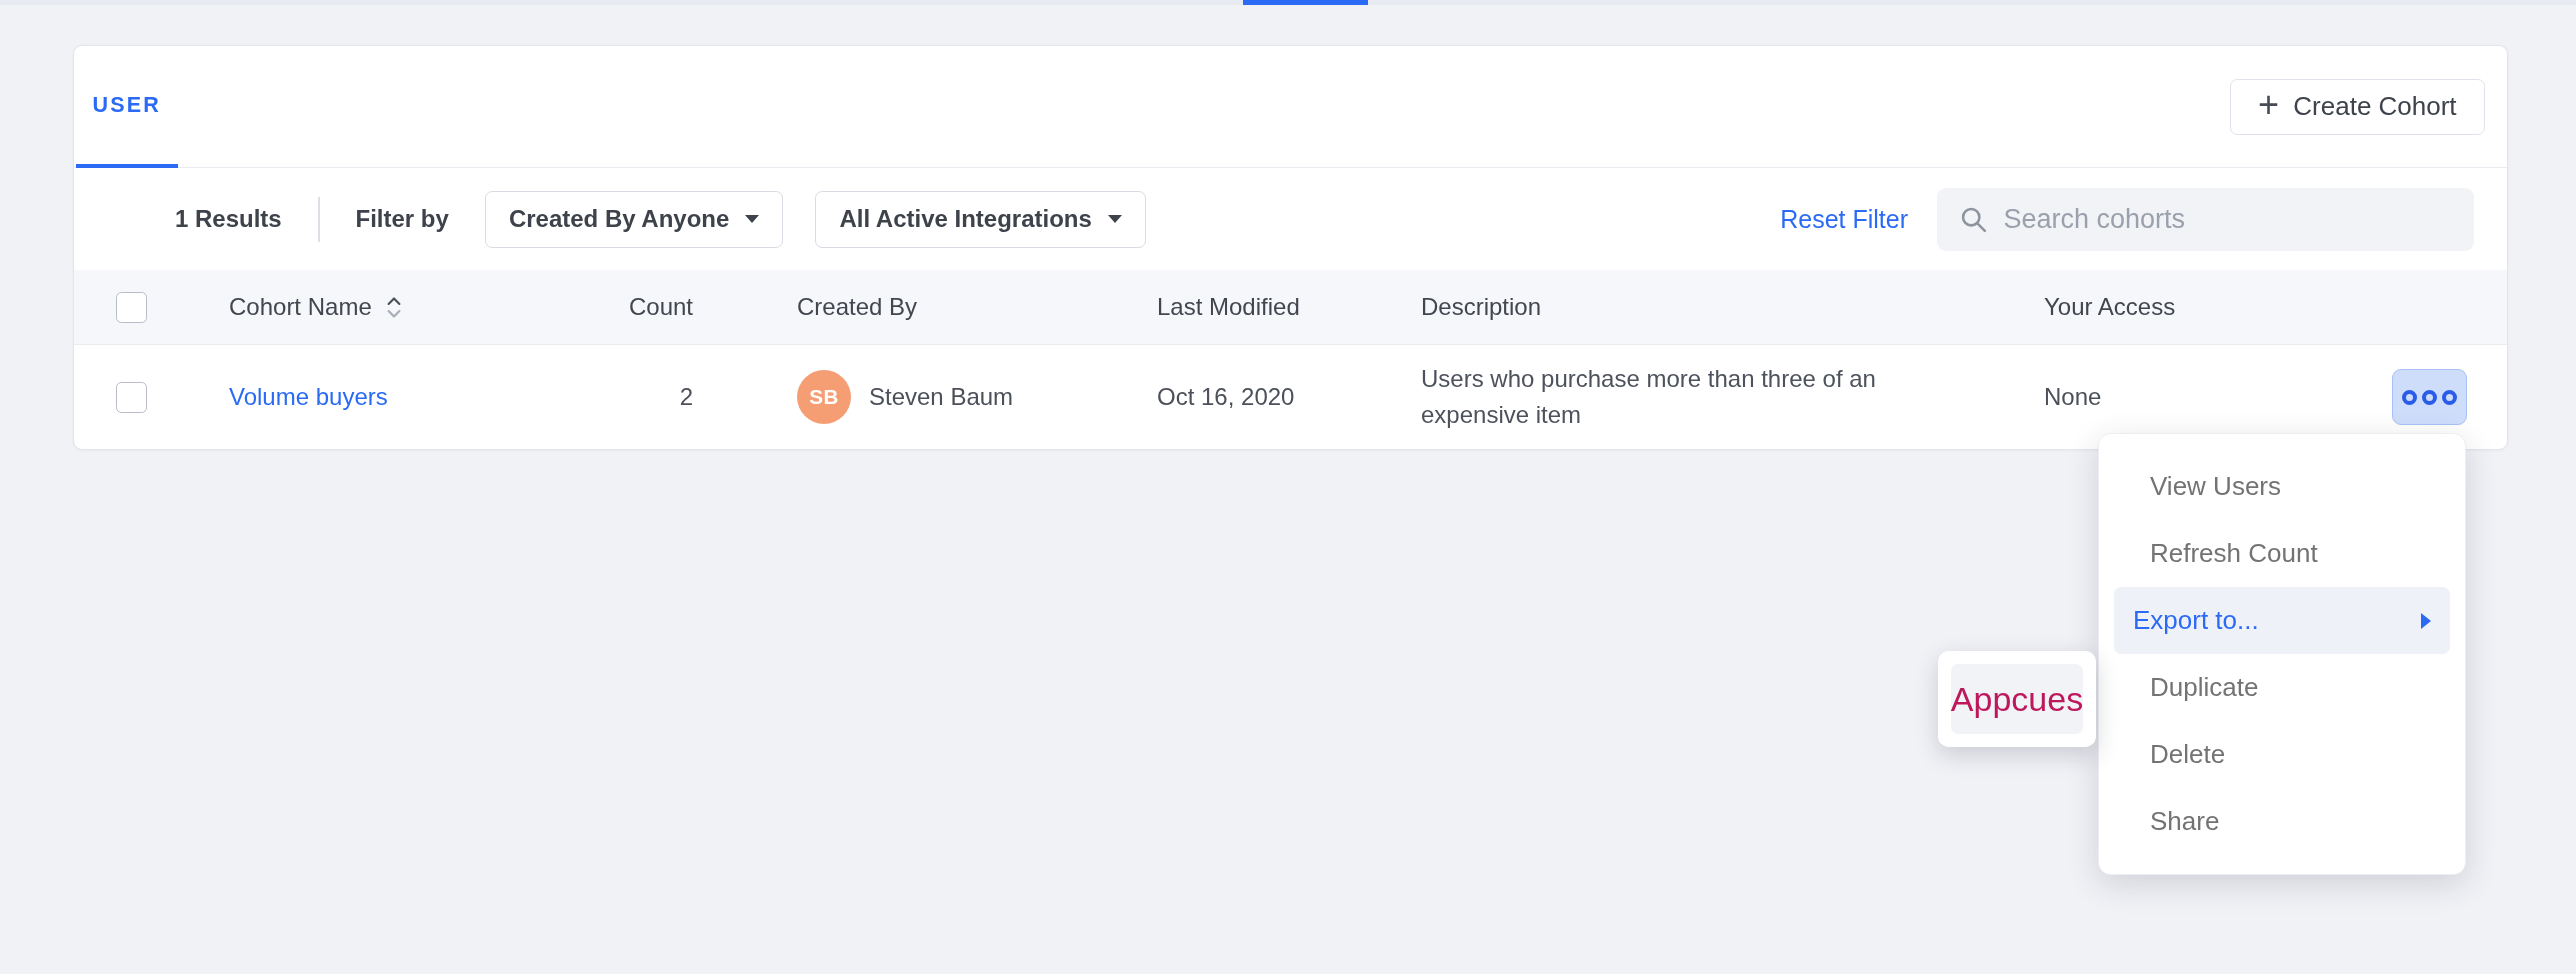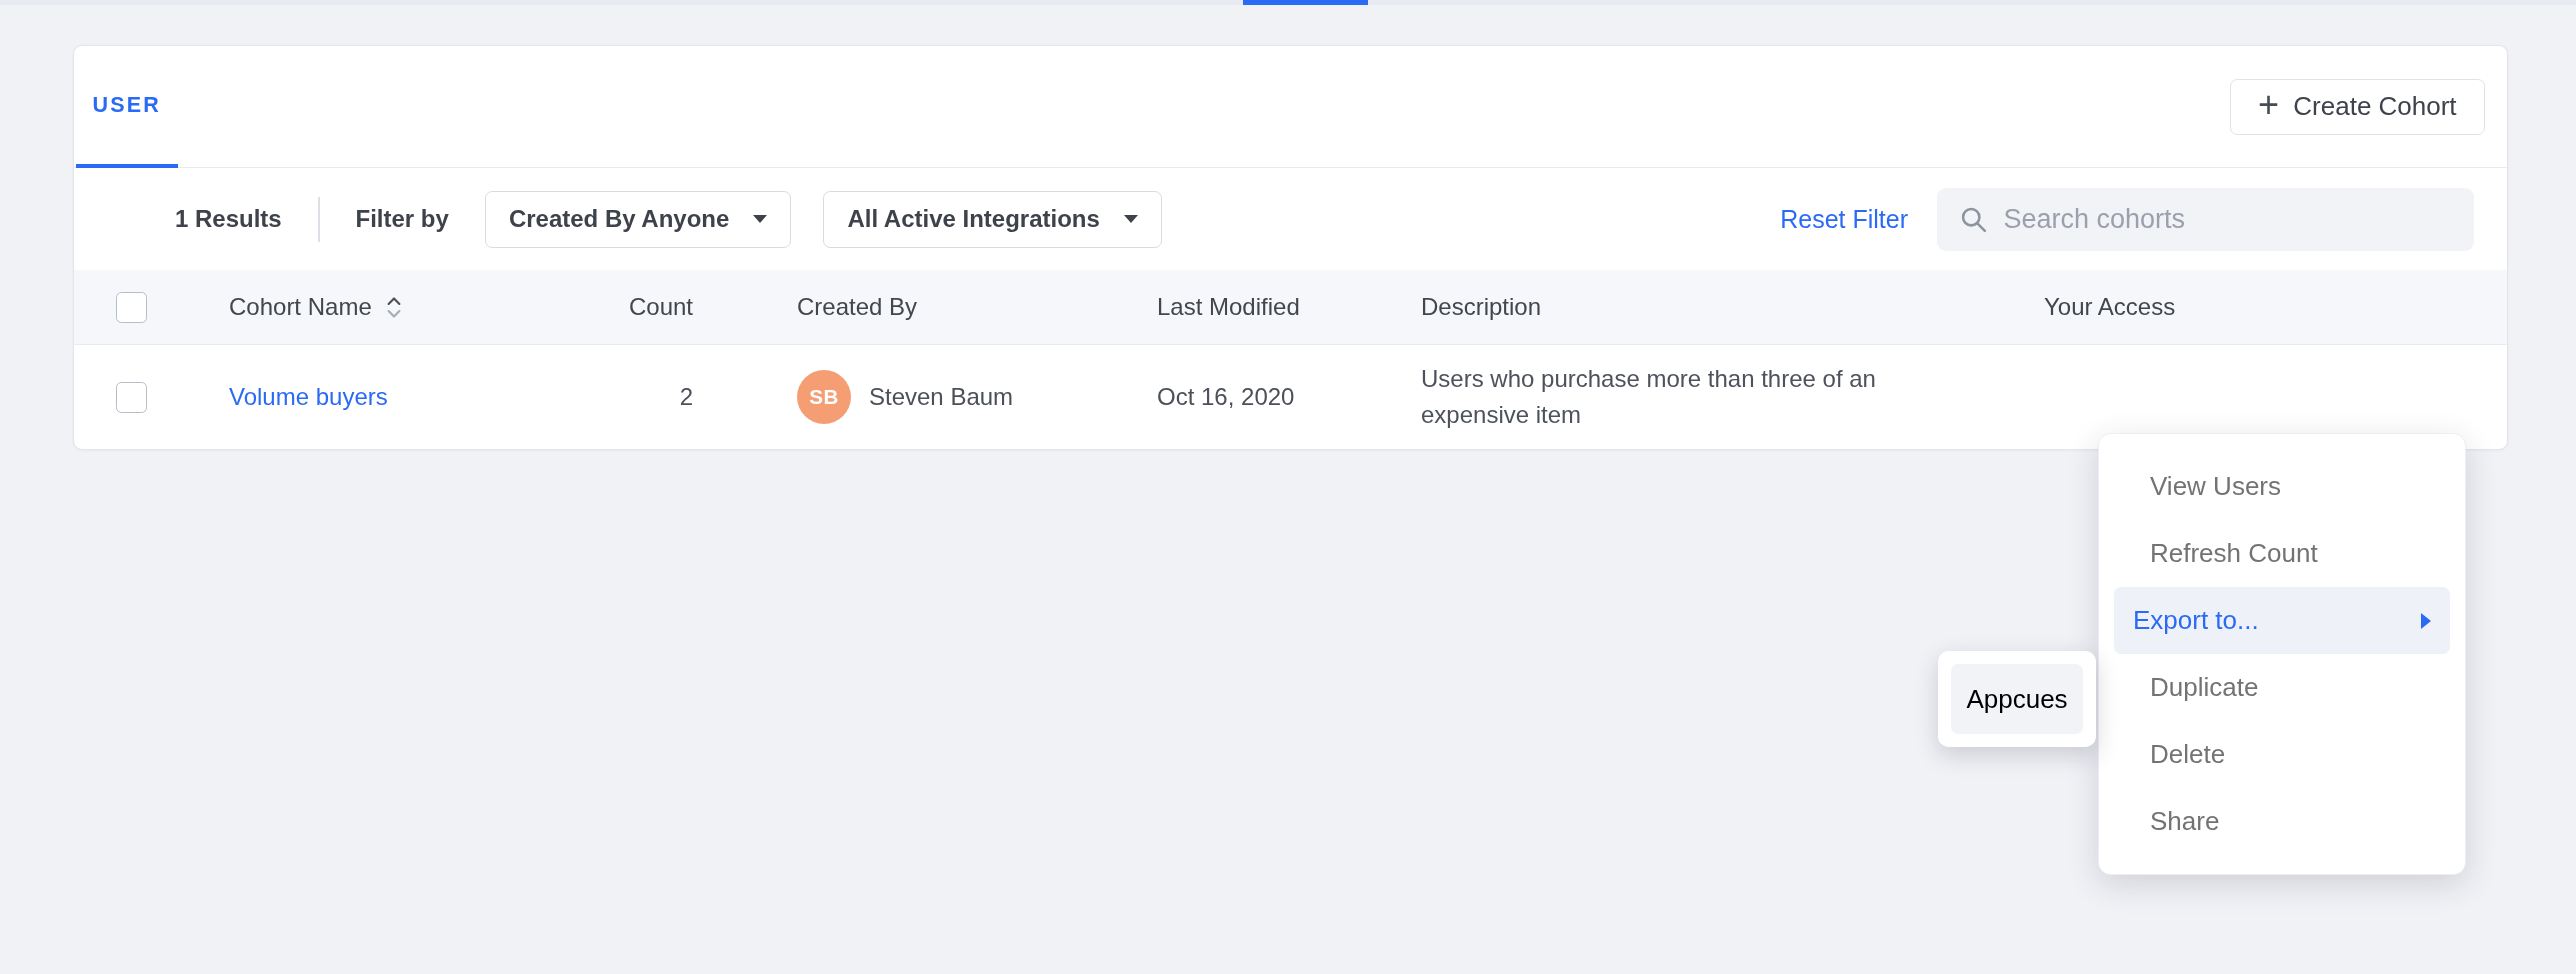--- a/index.html
+++ b/index.html
@@ -40,21 +40,21 @@
   }
   .plus-glyph { font-size: 36px; font-weight: 300; color: #464b54; line-height: 1; margin-top: -3.6px; }
 
   
   .filter-row { height: 102px; flex: 0 0 102px; display: flex; align-items: center; padding-left: 101px; }
   .results { font-size: 24px; font-weight: 700; color: #3d424b; }
   .v-divider { width: 1.8px; height: 45px; background: #dcdfe6; margin: 0 36px; }
   .filter-by { font-size: 24px; font-weight: 700; color: #3d424b; }
   .dropdown {
     height: 57px; padding: 0 23px; margin-left: 36px;
-    display: flex; align-items: center; gap: 24px;
+    display: flex; align-items: center; gap: 16px;
     background: #fff; border: 1.8px solid #d8dbe3; border-radius: 7.2px;
     font-size: 24px; font-weight: 700; color: #3d424b; cursor: pointer;
   }
   .dropdown + .dropdown { margin-left: 32px; }
   .caret-down { width: 0; height: 0; border-left: 7.2px solid transparent; border-right: 7.2px solid transparent; border-top: 8px solid #3d424b; }
   .filter-spacer { flex: 1; }
   .reset-link { font-size: 25px; color: #2a6af5; cursor: pointer; margin-right: 29px; white-space: nowrap; }
   .search-box {
     width: 537px; height: 63px; margin-right: 33px; padding: 0 21.5px;
     display: flex; align-items: center; gap: 16px;
@@ -110,21 +110,21 @@
 
   
   .submenu {
     position: absolute; left: 1938px; top: 651px; width: 158px; height: 96px;
     background: #fff; border-radius: 10.7px; padding: 13.4px;
     box-shadow: 0 7.2px 23px rgba(30,35,55,0.18); z-index: 30;
   }
   .submenu-item {
     width: 100%; height: 100%; background: #f2f3f7; border-radius: 7.2px;
     display: flex; align-items: center; justify-content: center;
-    font-size: 26px; color: #000000; cursor: pointer;
+    font-size: 34px; color: #be185d; cursor: pointer;
   }
 
   .sort-icon, .search-icon-svg { display: block; }
 </style>
 </head>
 <body>
 
 <div class="top-strip">
   <div class="indicator"></div>
 </div>
@@ -193,20 +193,28 @@
     </div>
     <div class="col-count">2</div>
     <div class="col-created">
       <div class="avatar" style="background: rgb(245, 158, 116);">SB</div>
       <span>Steven Baum</span>
     </div>
     <div>Oct 16, 2020</div>
     <div>
       <div class="desc">Users who purchase more than three of an expensive item</div>
     </div>
+    <div class="col-access">
+      <span>None</span>
+      <div class="more-btn">
+        <span class="dot-ring"></span>
+        <span class="dot-ring"></span>
+        <span class="dot-ring"></span>
+      </div>
+    </div>
   </div>
 
 </div>
 
 <div class="context-menu">
   <div class="menu-item">View Users</div>
   <div class="menu-item">Refresh Count</div>
   <div class="menu-item highlighted">
     <span>Export to...</span>
     <span class="submenu-arrow"></span>

